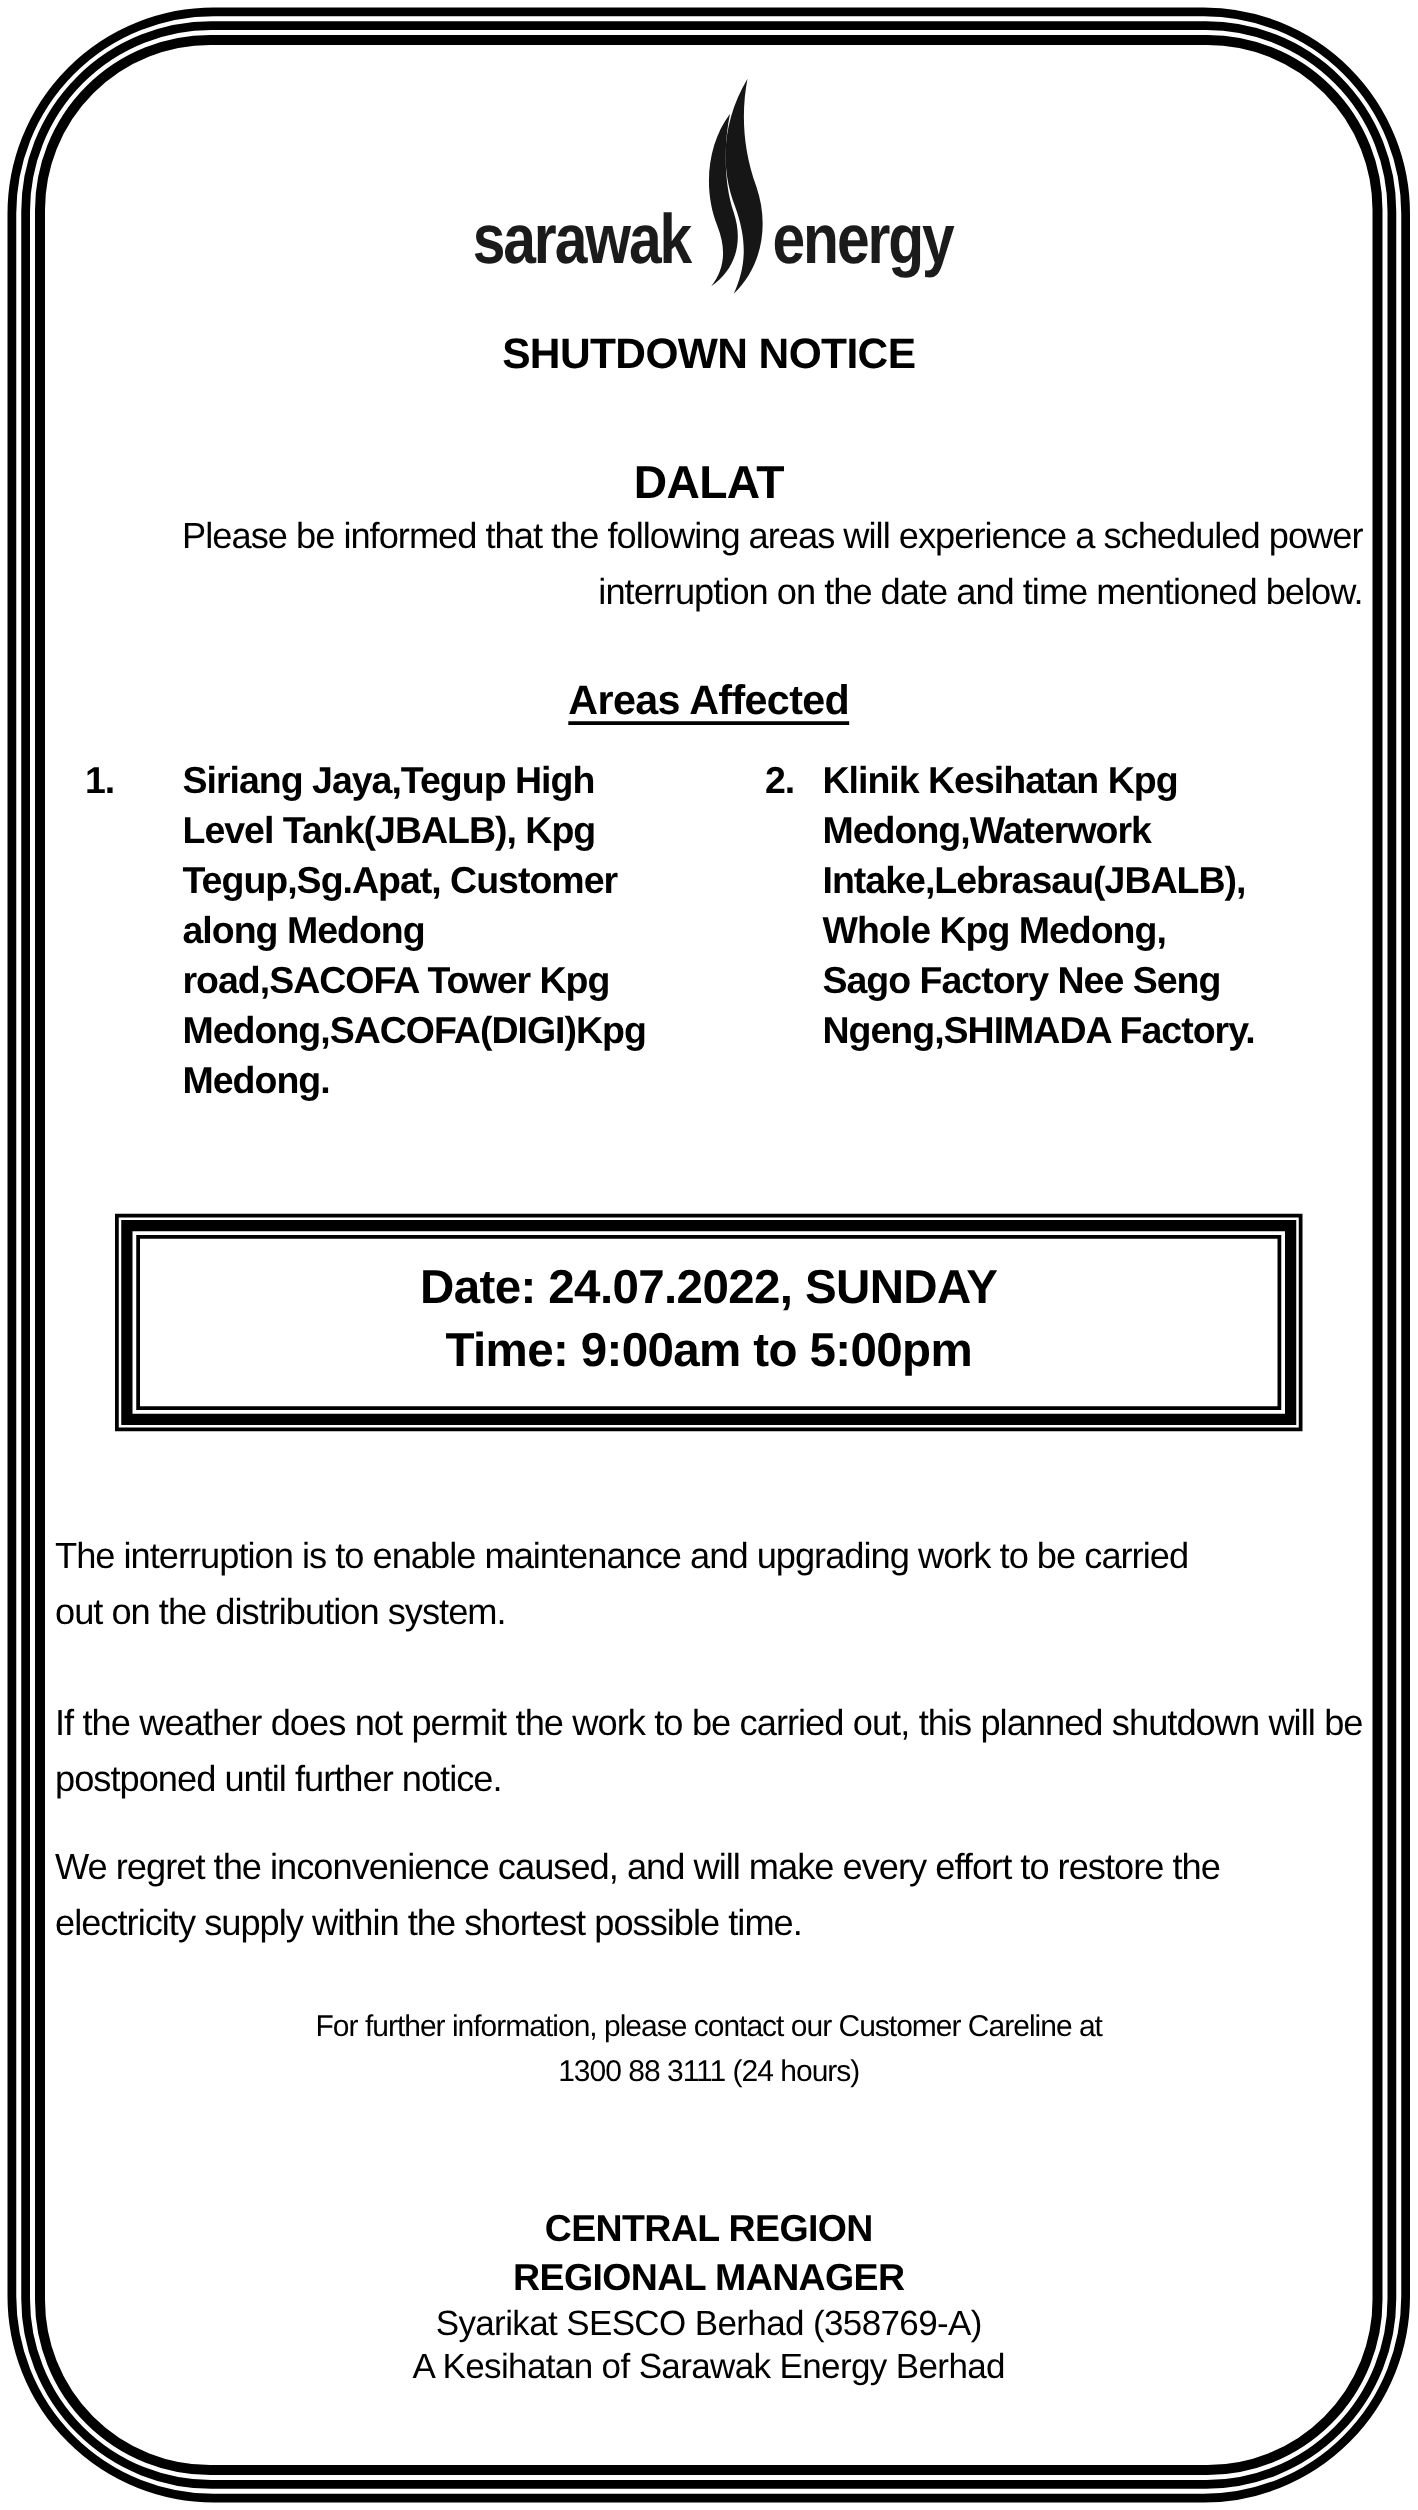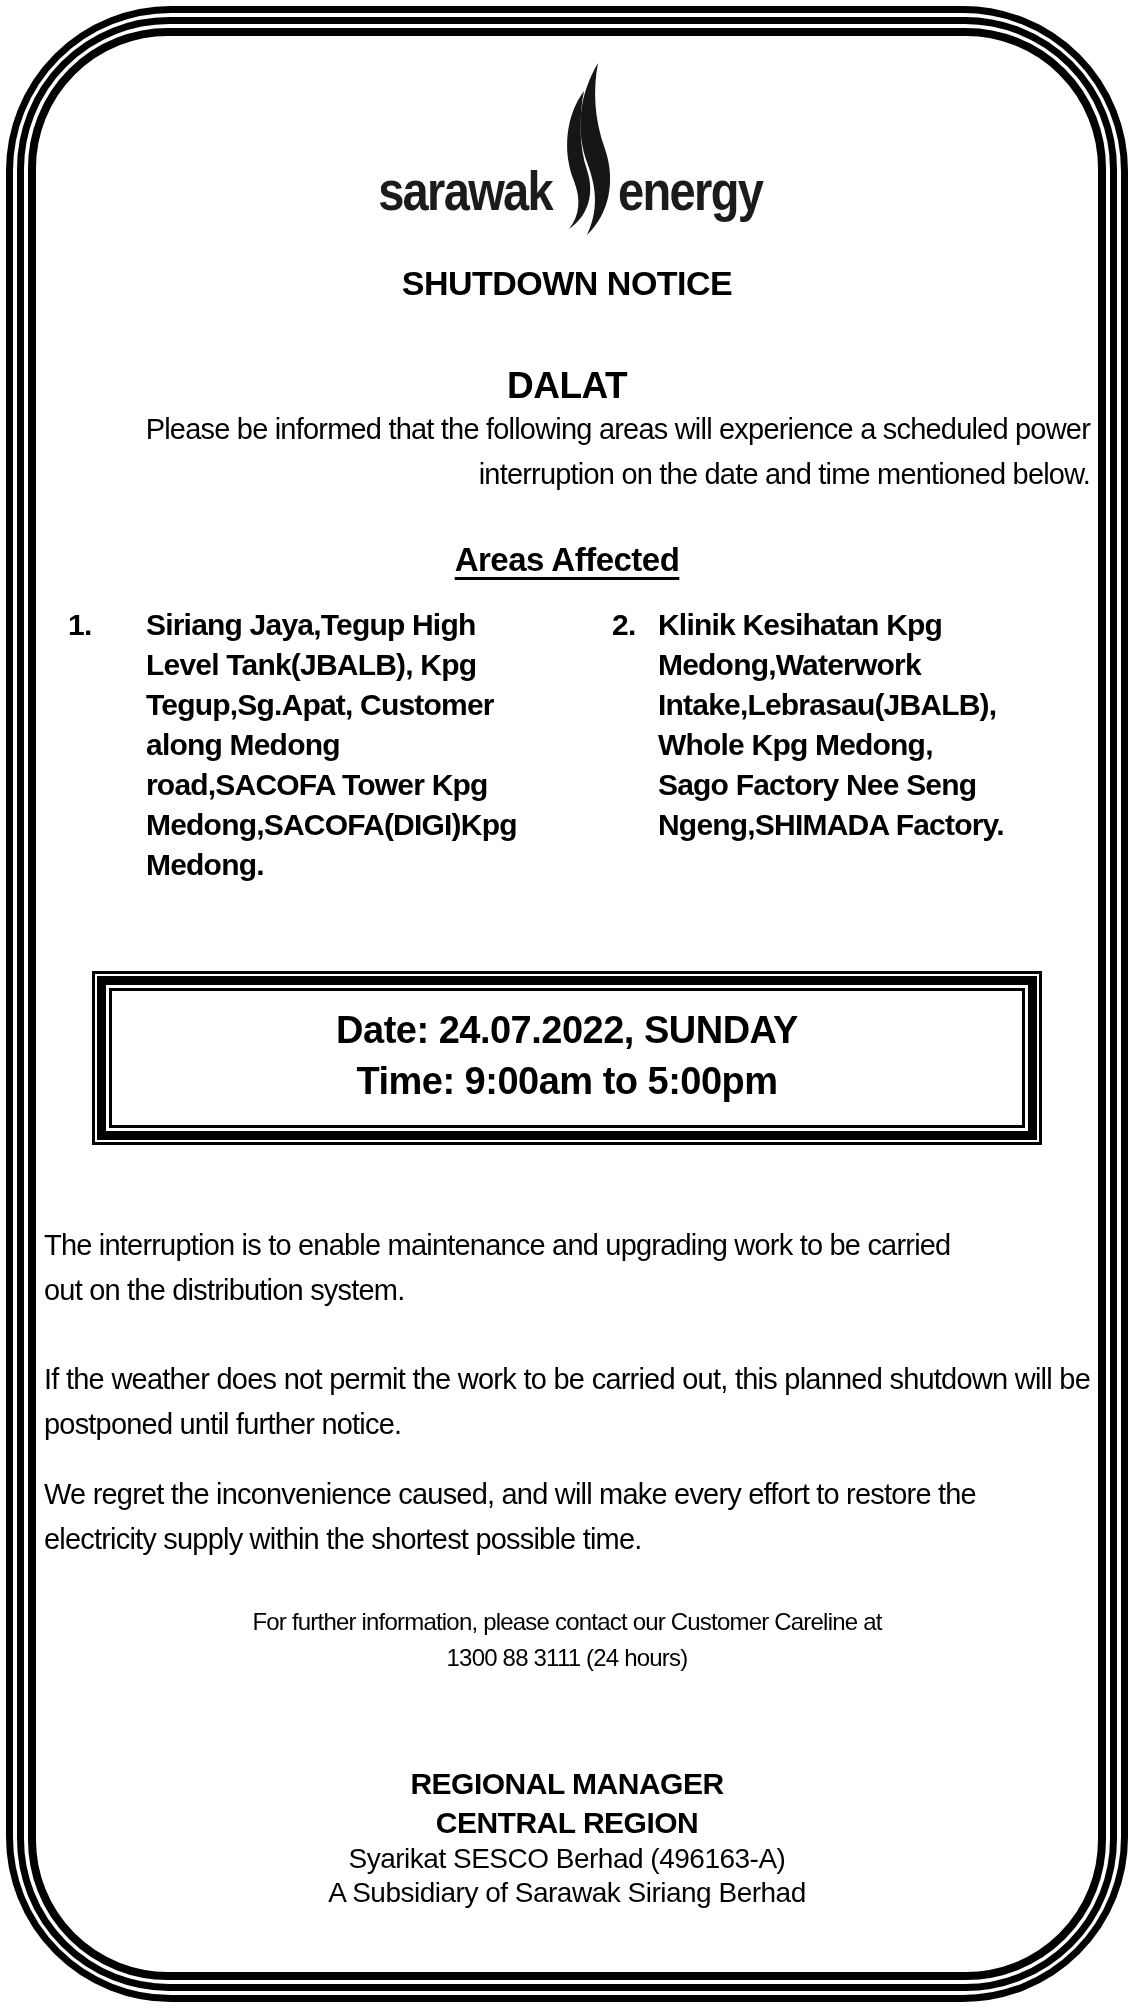--- a/index.html
+++ b/index.html
@@ -133,19 +133,19 @@
 
   <div class="para p3">We regret the inconvenience caused, and will make every effort to restore the
 electricity supply within the shortest possible time.</div>
 
   <div class="contact">
     <div>For further information, please contact our Customer Careline at</div>
     <div>1300 88 3111 (24 hours)</div>
   </div>
 
   <div class="footer">
+    <div class="bold-line">CENTRAL REGION</div>
     <div class="bold-line">REGIONAL MANAGER</div>
-    <div class="bold-line">CENTRAL REGION</div>
-    <div class="reg-line">Syarikat SESCO Berhad (496163-A)</div>
-    <div class="reg-line">A Subsidiary of Sarawak Siriang Berhad</div>
+    <div class="reg-line">Syarikat SESCO Berhad (358769-A)</div>
+    <div class="reg-line">A Kesihatan of Sarawak Energy Berhad</div>
   </div>
 
 </div>
 
 </body></html>

